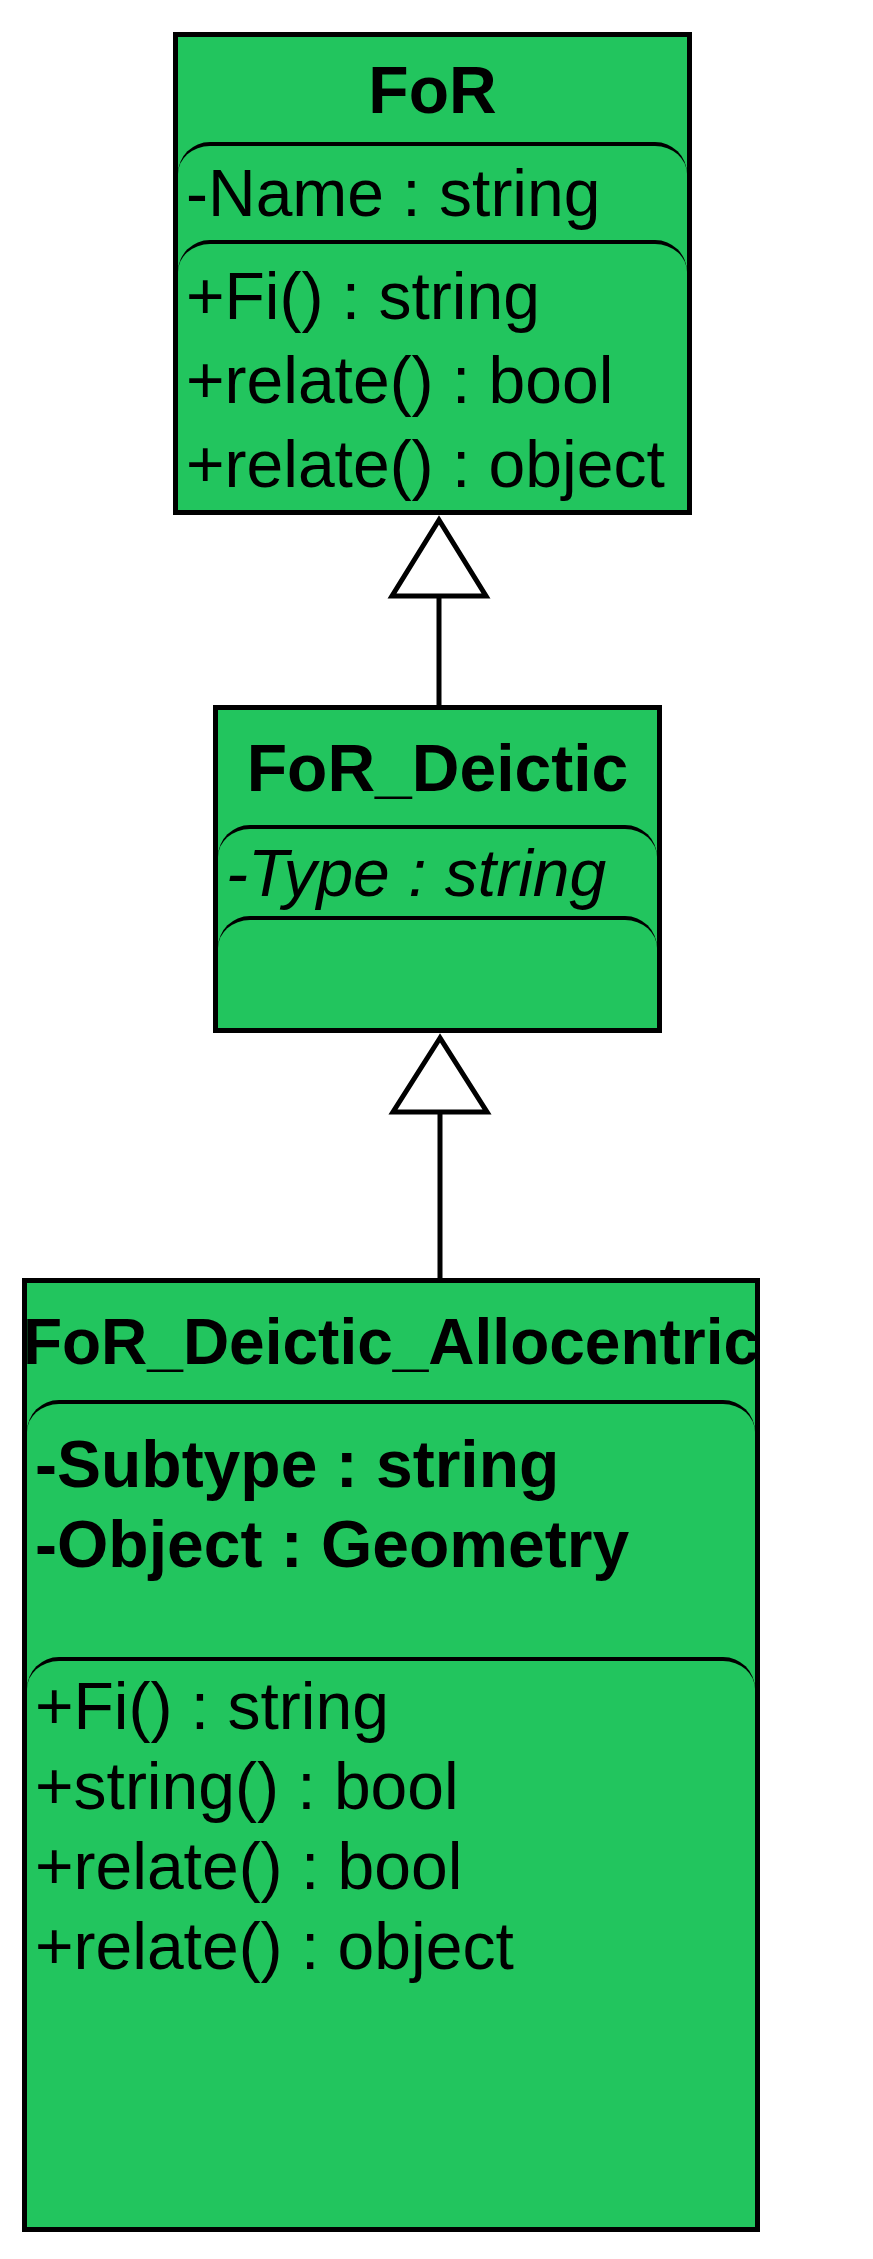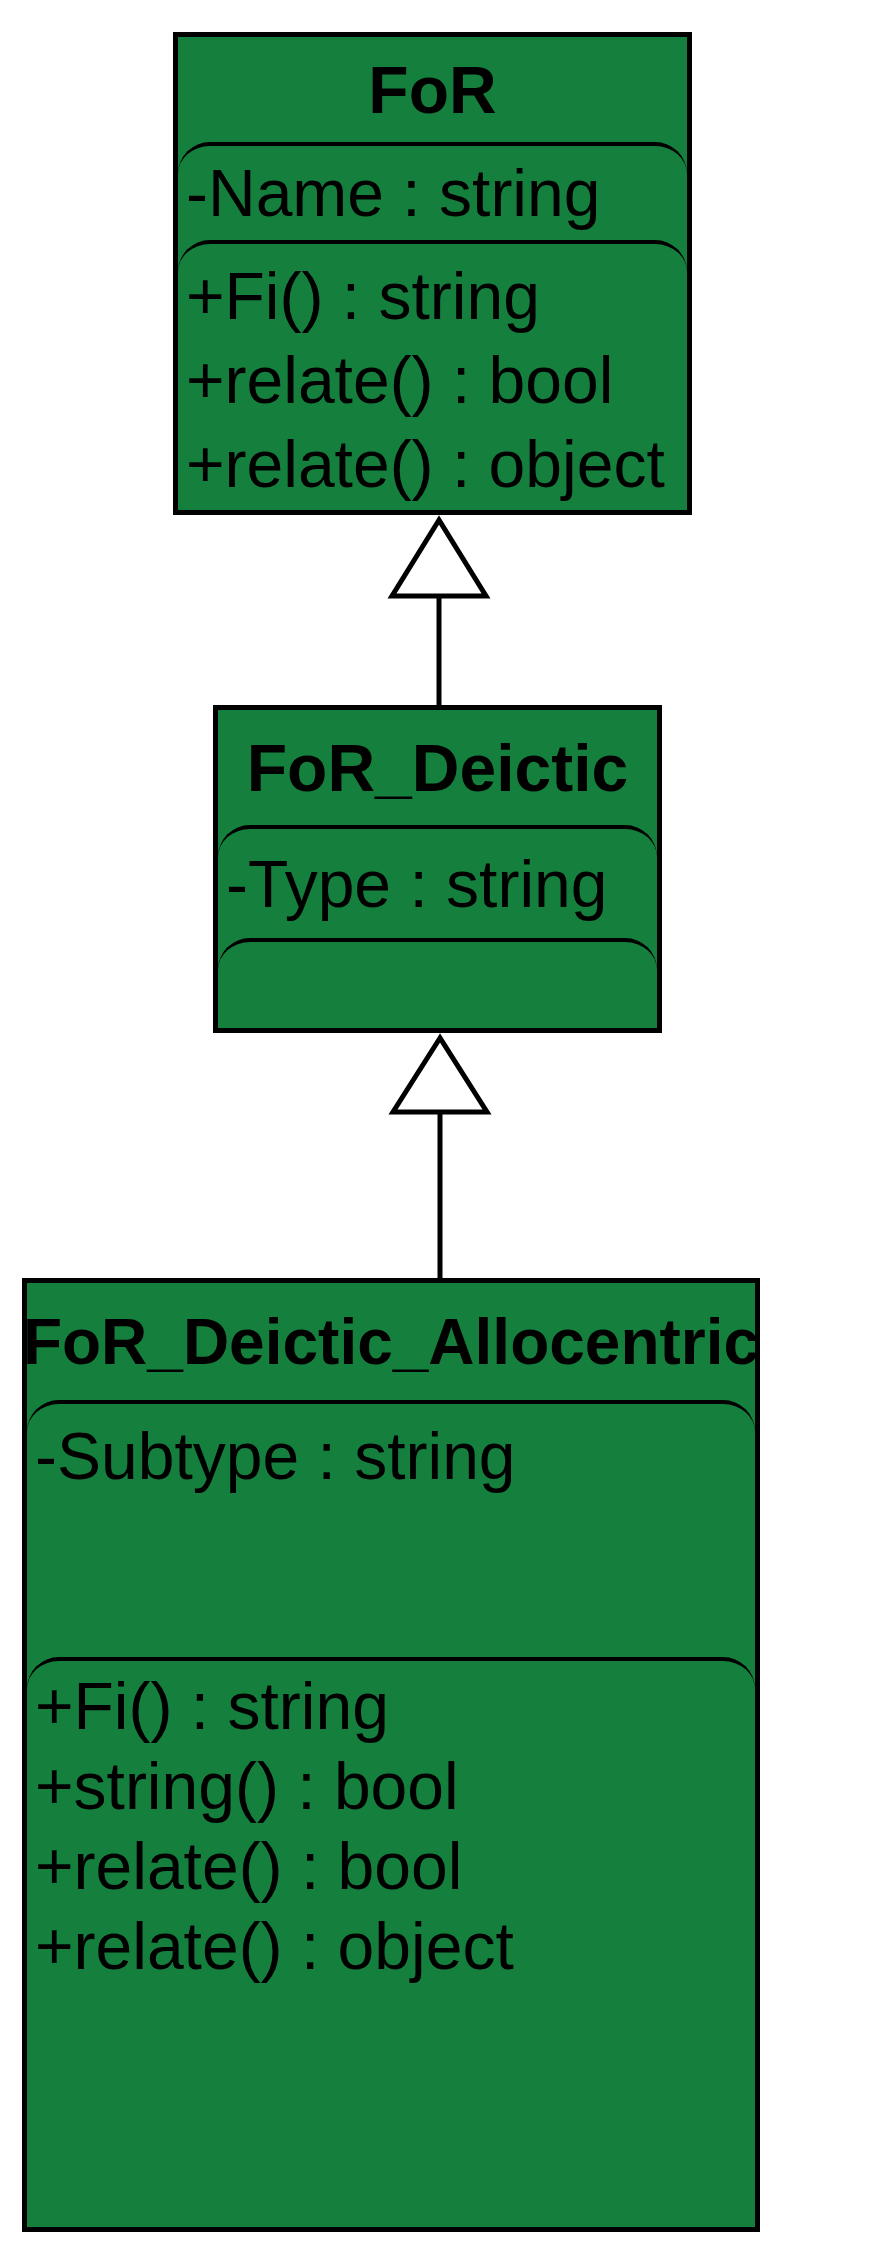--- a/index.html
+++ b/index.html
@@ -12,21 +12,21 @@
     width: 873px;
     height: 2259px;
     background: #ffffff;
     font-family: "Liberation Sans", sans-serif;
     color: #000000;
     overflow: hidden;
   }
   .uml-class {
     position: absolute;
     box-sizing: border-box;
-    background: #15803d;
+    background: #22c55e;
     border: 5px solid #000000;
   }
   .uml-title {
     display: flex;
     align-items: center;
     justify-content: center;
     font-weight: bold;
     font-size: 66px;
     white-space: nowrap;
     overflow: hidden;
@@ -44,27 +44,27 @@
 
   
   #class-for { left: 173px; top: 32px; width: 519px; height: 483px; }
   #class-for .uml-title   { height: 105px; }
   #class-for .uml-attrs   { height: 98px; display: flex; align-items: center; }
   #class-for .uml-methods { height: 270px; padding-top: 10px; line-height: 84px; }
 
   
   #class-deictic { left: 213px; top: 705px; width: 449px; height: 328px; text-align: right; }
   #class-deictic .uml-title   { height: 115px; }
-  #class-deictic .uml-attrs   { height: 113px; display: flex; align-items: center; }
+  #class-deictic .uml-attrs   { height: 91px; display: flex; align-items: center; font-style: italic; }
   #class-deictic .uml-methods { height: 98px; }
 
   
   #class-allocentric { left: 22px; top: 1278px; width: 738px; height: 954px; }
   #class-allocentric .uml-title   { height: 117px; font-size: 64px; }
-  #class-allocentric .uml-attrs   { height: 257px; padding-top: 12px; line-height: 80px; }
+  #class-allocentric .uml-attrs   { height: 257px; padding-top: 20px; line-height: 80px; font-weight: bold; }
   #class-allocentric .uml-methods { height: 570px; padding-top: 5px; line-height: 80px; }
 
   .arrow-layer {
     position: absolute;
     left: 0; top: 0;
     width: 873px; height: 2259px;
     pointer-events: none;
   }
 </style>
 </head>
@@ -100,20 +100,21 @@
     <div class="uml-attrs">
       <div class="member">-Type : string</div>
     </div>
     <div class="uml-methods"></div>
   </div>
 
   <div class="uml-class" id="class-allocentric">
     <div class="uml-title">FoR_Deictic_Allocentric</div>
     <div class="uml-attrs">
       <div class="member">-Subtype : string</div>
+      <div class="member">-Object : Geometry</div>
     </div>
     <div class="uml-methods">
       <div class="member">+Fi() : string</div>
       <div class="member">+string() : bool</div>
       <div class="member">+relate() : bool</div>
       <div class="member">+relate() : object</div>
     </div>
   </div>
 
 </div>

